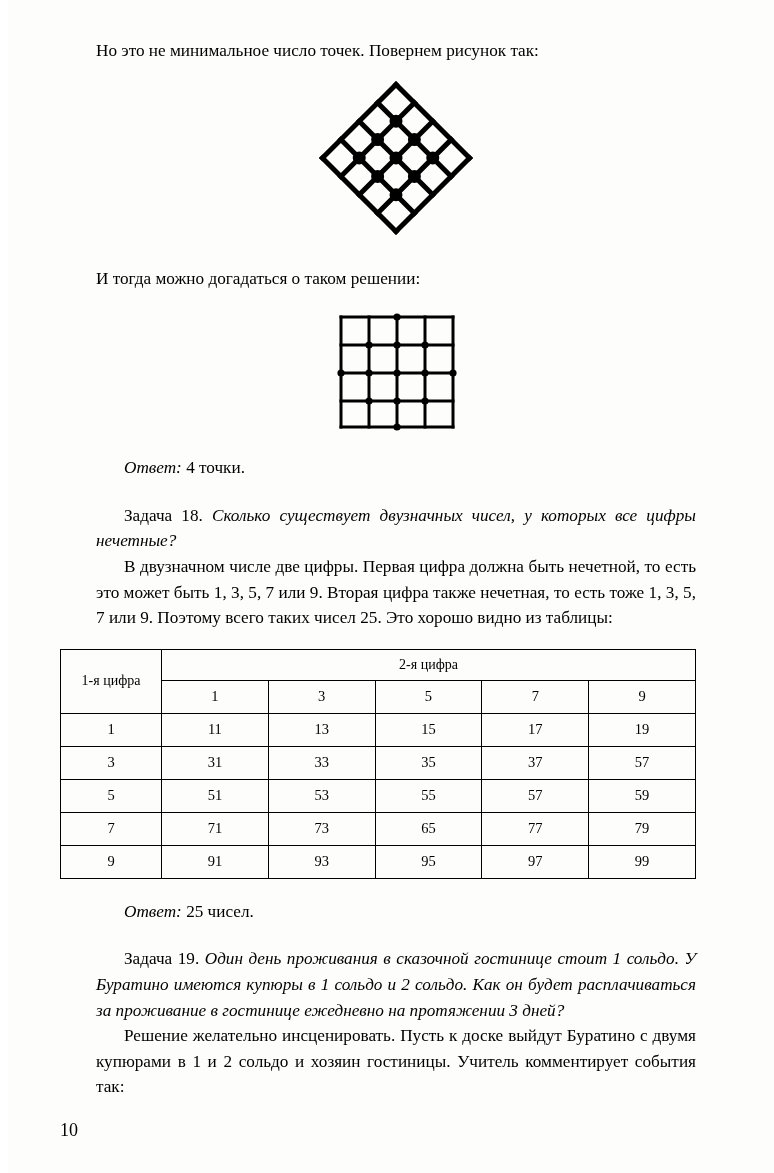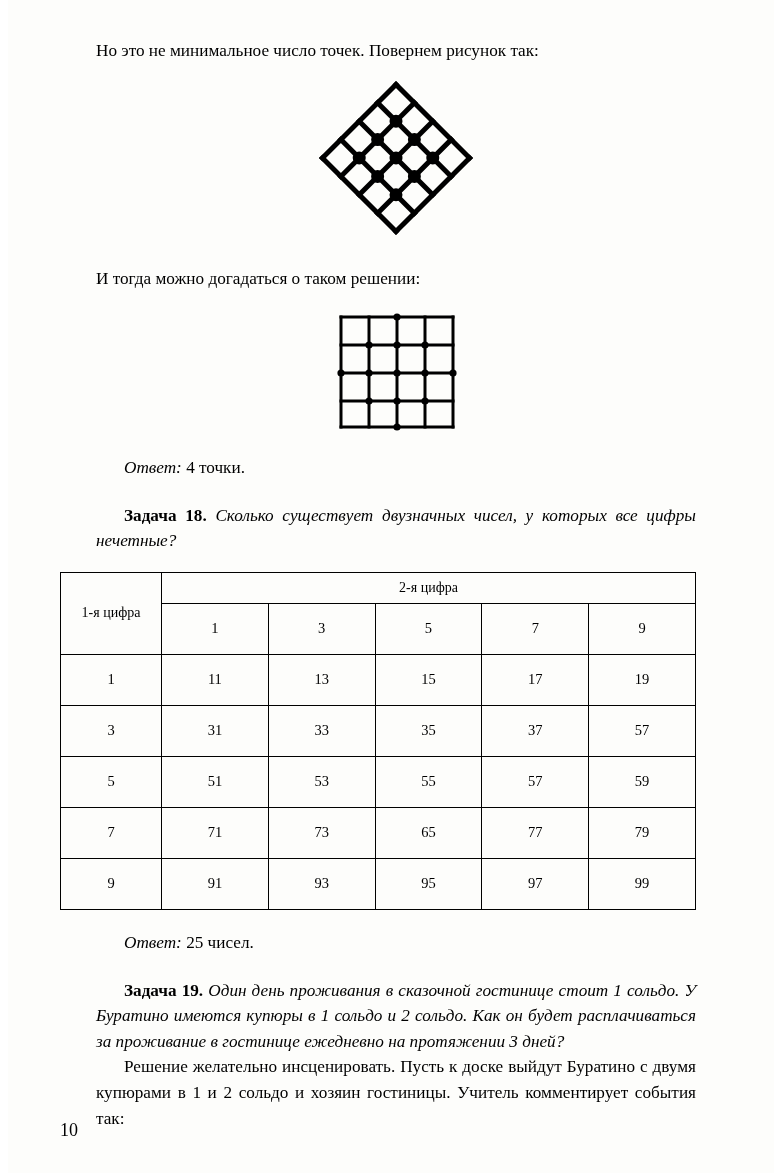--- a/index.html
+++ b/index.html
@@ -37,21 +37,21 @@
   .intro-line {
     margin-bottom: 6px;
   }
   .indent {
     text-indent: 28px;
   }
   .italic {
     font-style: italic;
   }
   .bold {
-    font-weight: bold;
+    font-weight: normal;
   }
   .answer {
     text-indent: 28px;
     margin-top: 20px;
   }
   .spacer-md { height: 22px; }
 
   
   .fig-wrap {
     width: 100%;
@@ -66,21 +66,21 @@
     border-collapse: collapse;
     width: 666px;
     margin: 18px 0 0 -36px;
     font-size: 14.5px;
     font-family: "Liberation Serif", "DejaVu Serif", serif;
   }
   table.digit-table td, table.digit-table th {
     border: 1.6px solid #000;
     text-align: center;
     font-weight: normal;
-    padding: 16px 2px;
+    padding: 7px 2px;
     height: 18px;
   }
   table.digit-table th.corner {
     width: 96px;
     font-size: 14px;
   }
   table.digit-table th.span-head {
     font-size: 14px;
     padding: 6px 2px;
     margin-top: 40px;
@@ -180,20 +180,21 @@
       <span>4 точки.</span>
     </p>
 
     <div class="spacer-md"></div>
 
     <p class="indent">
       <span class="bold">Задача 18.</span>
       <span class="italic">Сколько существует двузначных чисел, у которых все цифры нечетные?</span>
     </p>
 
+    <p class="indent">В двузначном числе две цифры. Первая цифра должна быть нечетной, то есть это может быть 1, 3, 5, 7 или 9. Вторая цифра также нечетная, то есть тоже 1, 3, 5, 7 или 9. Поэтому всего таких чисел 25. Это хорошо видно из таблицы:</p>
 
     <div class="tbl-wrap">
       <table class="digit-table">
         <thead>
           <tr>
             <th class="corner" rowspan="2">1-я цифра</th>
             <th class="span-head" colspan="5">2-я цифра</th>
           </tr>
           <tr>
             <th>1</th>

